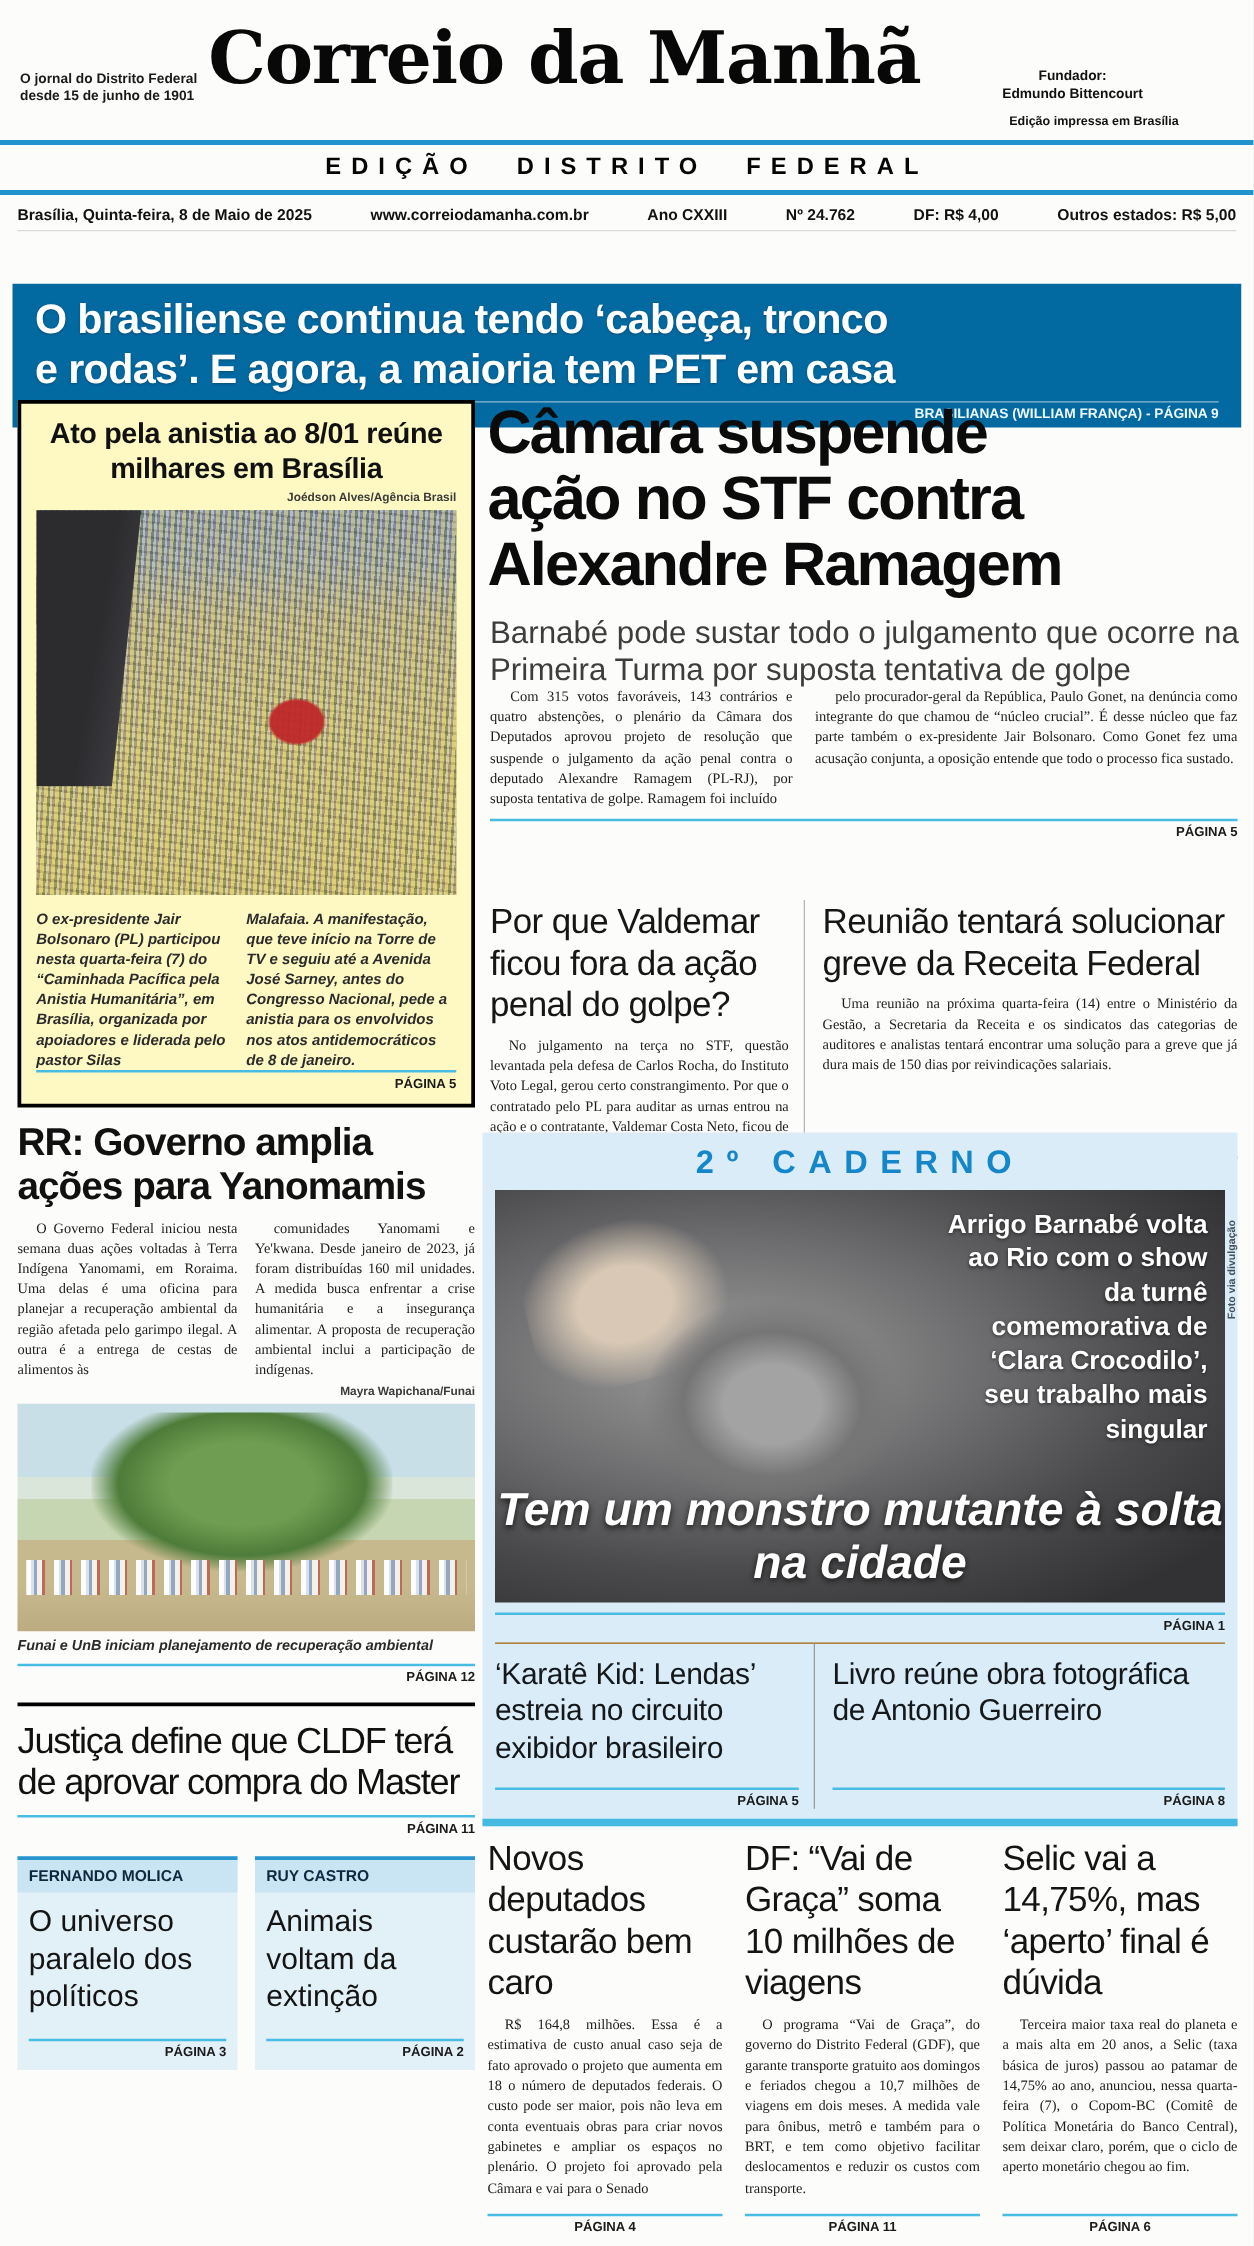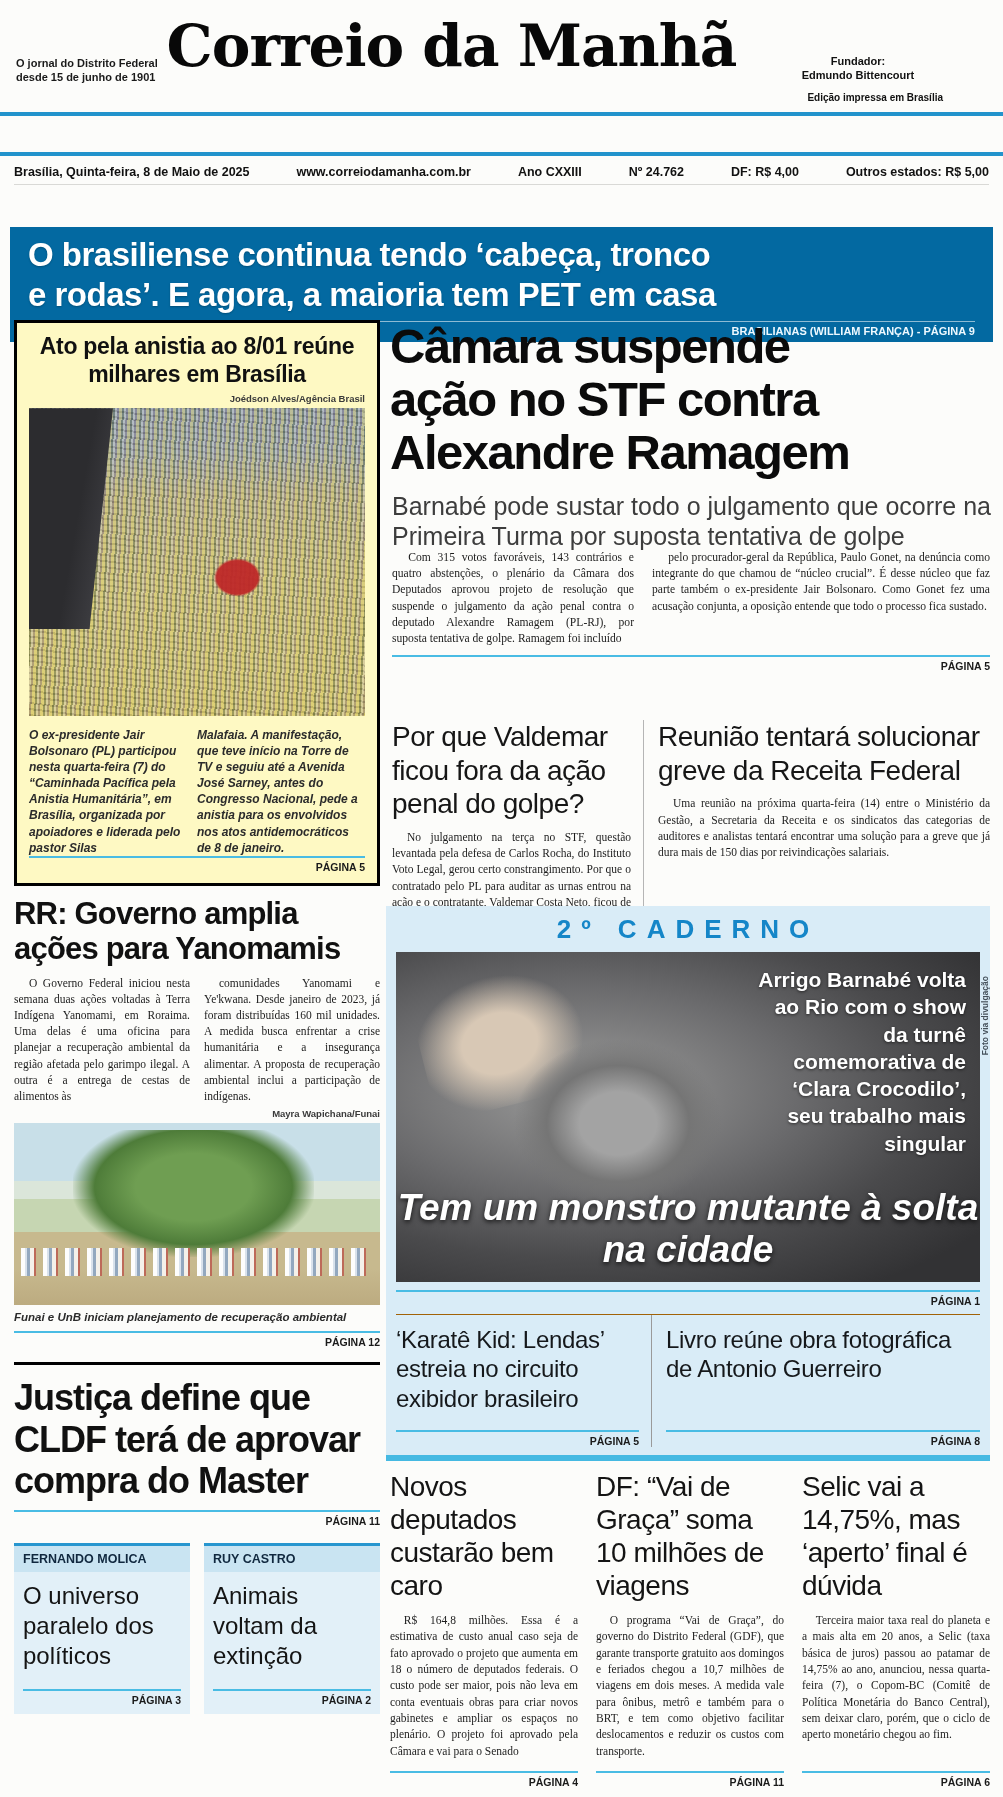--- a/index.html
+++ b/index.html
@@ -80,21 +80,21 @@
   .rr-credit{margin-top:4px;}
   .photo-yanomami{margin-top:4px;height:182px;position:relative;overflow:hidden;
      background:linear-gradient(180deg,#c8dfe8 0 32%,#dbe6da 32% 42%,#c6d6b2 42% 60%,#c7b98e 60% 80%,#bcab80 100%);}
   .photo-yanomami::before{content:"";position:absolute;left:16%;top:4%;width:66%;height:70%;
      background:radial-gradient(ellipse at 50% 45%,#6f9e52 0 34%,#4e7c39 58%,rgba(78,124,57,0) 72%);}
   .photo-yanomami::after{content:"";position:absolute;left:2%;right:2%;bottom:16%;height:15%;
      background:repeating-linear-gradient(90deg,#fdfdfd 0 4px,#d9e2ec 4px 6px,#93a8bf 6px 9px,#f4f1ea 9px 13px,#bd6a59 13px 15px,rgba(255,255,255,0) 15px 22px);}
   .rr-caption{margin-top:6px;font-size:11.5px;font-weight:700;font-style:italic;color:#2b2b2b;}
   .left-bottom .pref{margin-top:8px;}
   .black-rule{margin-top:14px;height:3px;background:#000;}
-  .justica-headline{margin-top:12px;font-size:36px;line-height:1.16;font-weight:700;letter-spacing:-1px;}
+  .justica-headline{margin-top:12px;font-size:29px;line-height:1.16;font-weight:400;letter-spacing:-1px;}
   .justica-pref{margin-top:8px;}
   .columnists{display:flex;gap:14px;margin-top:16px;}
   .col-box{flex:1;border-top:3px solid #2796cf;background:#e2f0f8;display:flex;flex-direction:column;min-height:168px;}
   .col-name{background:#c9e4f2;padding:6px 9px;font-size:12.5px;font-weight:800;color:#10283f;}
   .col-headline{padding:9px 9px 4px;font-size:24px;line-height:1.25;font-weight:500;color:#141414;}
   .col-box .pref{margin:auto 9px 8px;}
 
   
   .caderno{position:absolute;left:386px;top:906px;width:604px;background:#d9ecf7;box-sizing:border-box;
         padding:8px 10px 8px;border-bottom:6px solid;
@@ -118,39 +118,40 @@
   .cad-col.k1{flex:0 0 256px;padding-right:12px;border-right:1px solid #9a9a9a;}
   .cad-col.k2{flex:1;padding-left:14px;}
   .cad-headline{font-size:24px;line-height:1.22;letter-spacing:-0.3px;color:#15181b;}
   .cad-col .pref{margin-top:auto;}
 
   
   .bottom-row{position:absolute;left:390px;top:1470px;width:600px;display:flex;gap:18px;}
   .bot-col{flex:1;display:flex;flex-direction:column;height:318px;}
   .bot-headline{font-size:28px;line-height:1.18;letter-spacing:-0.5px;color:#141414;}
   .bot-body{margin-top:10px;font-size:11.5px;line-height:1.42;text-indent:1.2em;}
-  .bot-col .pref{margin-top:auto;}
+  .bot-col .pref{margin-top:auto;text-align:center;}
 </style>
 </head>
 <body>
 
 <div class="page">
 
   <div class="tagline">
     <span>O jornal do Distrito Federal</span><br>
     <span>desde 15 de junho de 1901</span>
   </div>
   <div class="masthead-title">Correio da Manhã</div>
   <div class="founder">
     <span>Fundador:</span><br>
     <span>Edmundo Bittencourt</span>
   </div>
   <div class="printed-note">Edição impressa em Brasília</div>
 
   <div class="rule-blue rule1"></div>
+  <div class="edition">EDIÇÃO DISTRITO FEDERAL</div>
   <div class="rule-blue rule2"></div>
 
   <div class="dateline">
     <span>Brasília, Quinta-feira, 8 de Maio de 2025</span>
     <span>www.correiodamanha.com.br</span>
     <span>Ano CXXIII</span>
     <span>Nº 24.762</span>
     <span>DF: R$ 4,00</span>
     <span>Outros estados: R$ 5,00</span>
   </div>

